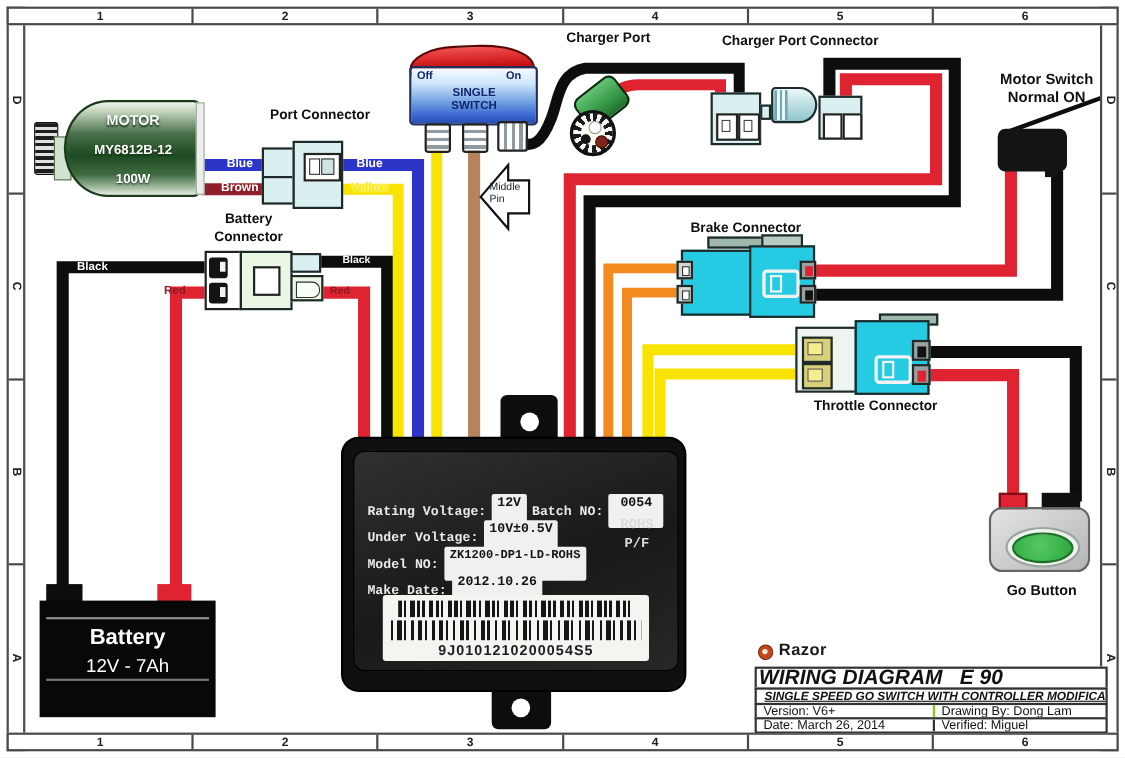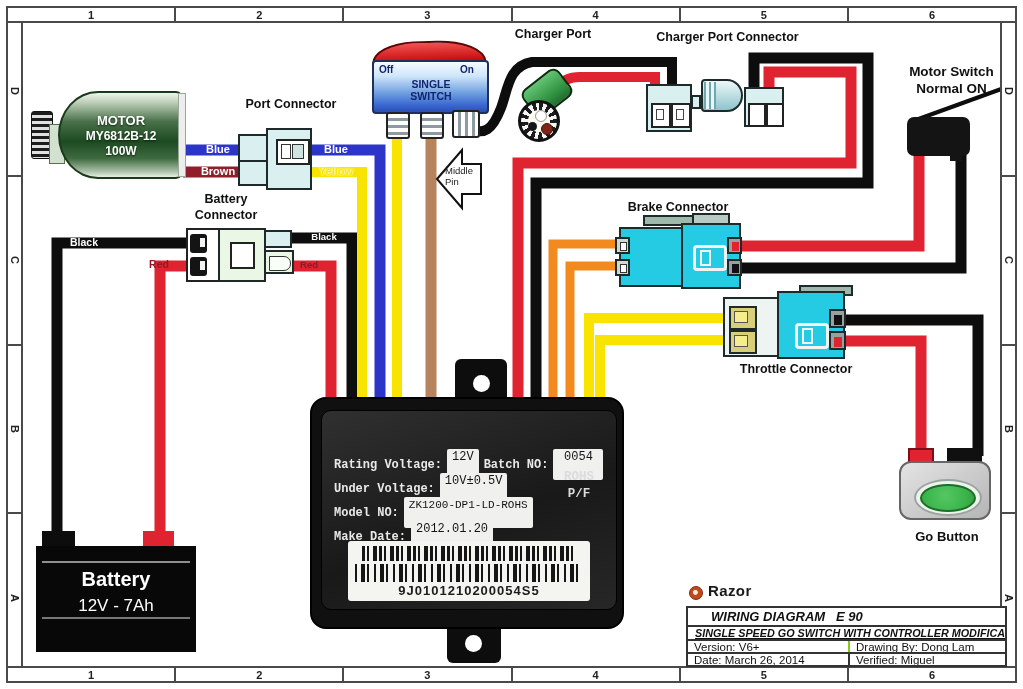--- a/index.html
+++ b/index.html
@@ -51,28 +51,28 @@
   
   .ltcyan{background:#daeff0;}
   .cyan{background:var(--connector-cyan);}
   .palegreen{background:#e9f7e4;}
   .whitebox{background:#fff;border:2px solid #222;}
   .ring{border:3px solid #f2f2f2;border-radius:4px;background:transparent;}
   
   .ctl-plate{background:linear-gradient(160deg,#303030,#191919 55%,#272727);border:1px solid #000;border-radius:10px;
     font-family:"Liberation Mono",monospace;color:#e9e9e9;}
   .ctl-row{position:absolute;display:flex;align-items:center;gap:5px;font-size:12px;font-weight:bold;white-space:nowrap;}
-  .vbox{background:#f0f0ee;color:#141414;font-weight:normal;font-size:12px;padding:0 5px;border-radius:2px;
+  .vbox{background:#f0f0ee;color:#141414;font-weight:bold;font-size:12px;padding:0 5px;border-radius:2px;
     height:31px;line-height:16px;}
   .bars1{background:repeating-linear-gradient(90deg,#161616 0 3px,#f4f4f0 3px 5px,#161616 5px 7px,#f4f4f0 7px 11px,#161616 11px 15px,#f4f4f0 15px 17px);}
   .bars2{background:repeating-linear-gradient(90deg,#161616 0 2px,#f4f4f0 2px 6px,#161616 6px 10px,#f4f4f0 10px 12px,#161616 12px 14px,#f4f4f0 14px 19px);}
   
   .tb-row{position:absolute;border:2px solid #333;background:#fff;box-sizing:border-box;z-index:4;
     display:flex;align-items:center;overflow:hidden;}
-  .tb-title{font-style:italic;font-weight:bold;font-size:13px;color:#111;padding-left:23px;white-space:pre;}
+  .tb-title{font-style:italic;font-weight:bold;font-size:19px;color:#111;padding-left:2px;white-space:pre;}
   .tb-sub{font-style:italic;font-weight:bold;font-size:10.8px;color:#111;padding-left:7px;text-decoration:underline;white-space:pre;}
   .tb-cell{font-size:11.5px;color:#111;padding-left:6px;height:100%;display:flex;align-items:center;box-sizing:border-box;}
   .callout-txt{position:absolute;font-size:9.5px;color:#222;z-index:4;line-height:1.15;text-align:left;}
 </style>
 </head>
 <body>
 
 <div class="canvas">
 
   <div class="band v" style="left:6px;top:6px;width:17px;height:677px;">
@@ -155,21 +155,21 @@
 
     <polygon points="437,179 462,150 462,164 481,164 481,194 462,194 462,208" fill="#ffffff" stroke="#111" stroke-width="2"></polygon>
   </svg>
 
   <div class="comp" style="left:31px;top:111px;width:22px;height:48px;border:1px solid #111;border-radius:3px;
        background:repeating-linear-gradient(180deg,#1d1d1d 0 3px,#e0e0e0 3px 6px);"></div>
   <div class="comp" style="left:49px;top:124px;width:16px;height:40px;background:#d3e2d0;border:1px solid #57704f;"></div>
   <div class="comp" style="left:58px;top:91px;width:126px;height:88px;border:2px solid #1a3a1a;
        border-radius:40px 8px 8px 40px / 50% 10px 10px 50%;
        background:linear-gradient(180deg,#f0f5ee 0%,#b9ccb4 12%,#49704a 34%,#1d4a20 58%,#3f6b41 78%,#a8bfa4 93%,#e8efe6 100%);
-       display:flex;flex-direction:column;align-items:center;justify-content:center;gap:1px;color:#fff;font-weight:bold;
+       display:flex;flex-direction:column;align-items:center;justify-content:center;gap:12px;color:#fff;font-weight:bold;
        text-shadow:0 1px 2px #0a240c;">
     <span style="font-size:13px;">MOTOR</span>
     <span style="font-size:12px;">MY6812B-12</span>
     <span style="font-size:12px;">100W</span>
   </div>
   <div class="comp" style="left:178px;top:93px;width:8px;height:84px;background:#ededed;border:1px solid #9aa89a;"></div>
 
   <div class="hd" style="left:241px;top:97px;width:100px;">Port Connector</div>
   <div class="comp blk ltcyan" style="left:238px;top:134px;width:30px;height:52px;">
     <div style="position:absolute;left:0;top:24px;width:100%;height:2px;background:#1e2a2a;"></div>
@@ -342,21 +342,21 @@
       <div style="position:absolute;left:228px;top:58px;width:58px;text-align:center;font-size:12.5px;font-weight:bold;color:#dcdcdc;line-height:1.35;">
         <div>ROHS</div>
         <div>P/F</div>
       </div>
       <div class="ctl-row" style="left:12px;top:86px;">
         <span>Model NO:</span>
         <span class="vbox" style="font-size:11px;">ZK1200-DP1-LD-ROHS</span>
       </div>
       <div class="ctl-row" style="left:12px;top:110px;">
         <span>Make Date:</span>
-        <span class="vbox">2012.01.20</span>
+        <span class="vbox">2012.10.26</span>
       </div>
       <div style="position:absolute;left:26px;top:130px;width:242px;height:60px;background:#f4f4f0;border-radius:3px;">
         <div class="bars1" style="position:absolute;left:14px;top:5px;width:214px;height:15px;"></div>
         <div class="bars2" style="position:absolute;left:7px;top:23px;width:228px;height:18px;"></div>
         <div style="position:absolute;left:0;top:42px;width:100%;text-align:center;font-size:13px;font-weight:bold;color:#1c1c1c;letter-spacing:1px;font-family:'Liberation Sans',sans-serif;">9J0101210200054S5</div>
       </div>
     </div>
   </div>
 
   <div class="comp" style="left:689px;top:586px;width:14px;height:14px;border-radius:50%;border:1px solid #7a2a0c;

